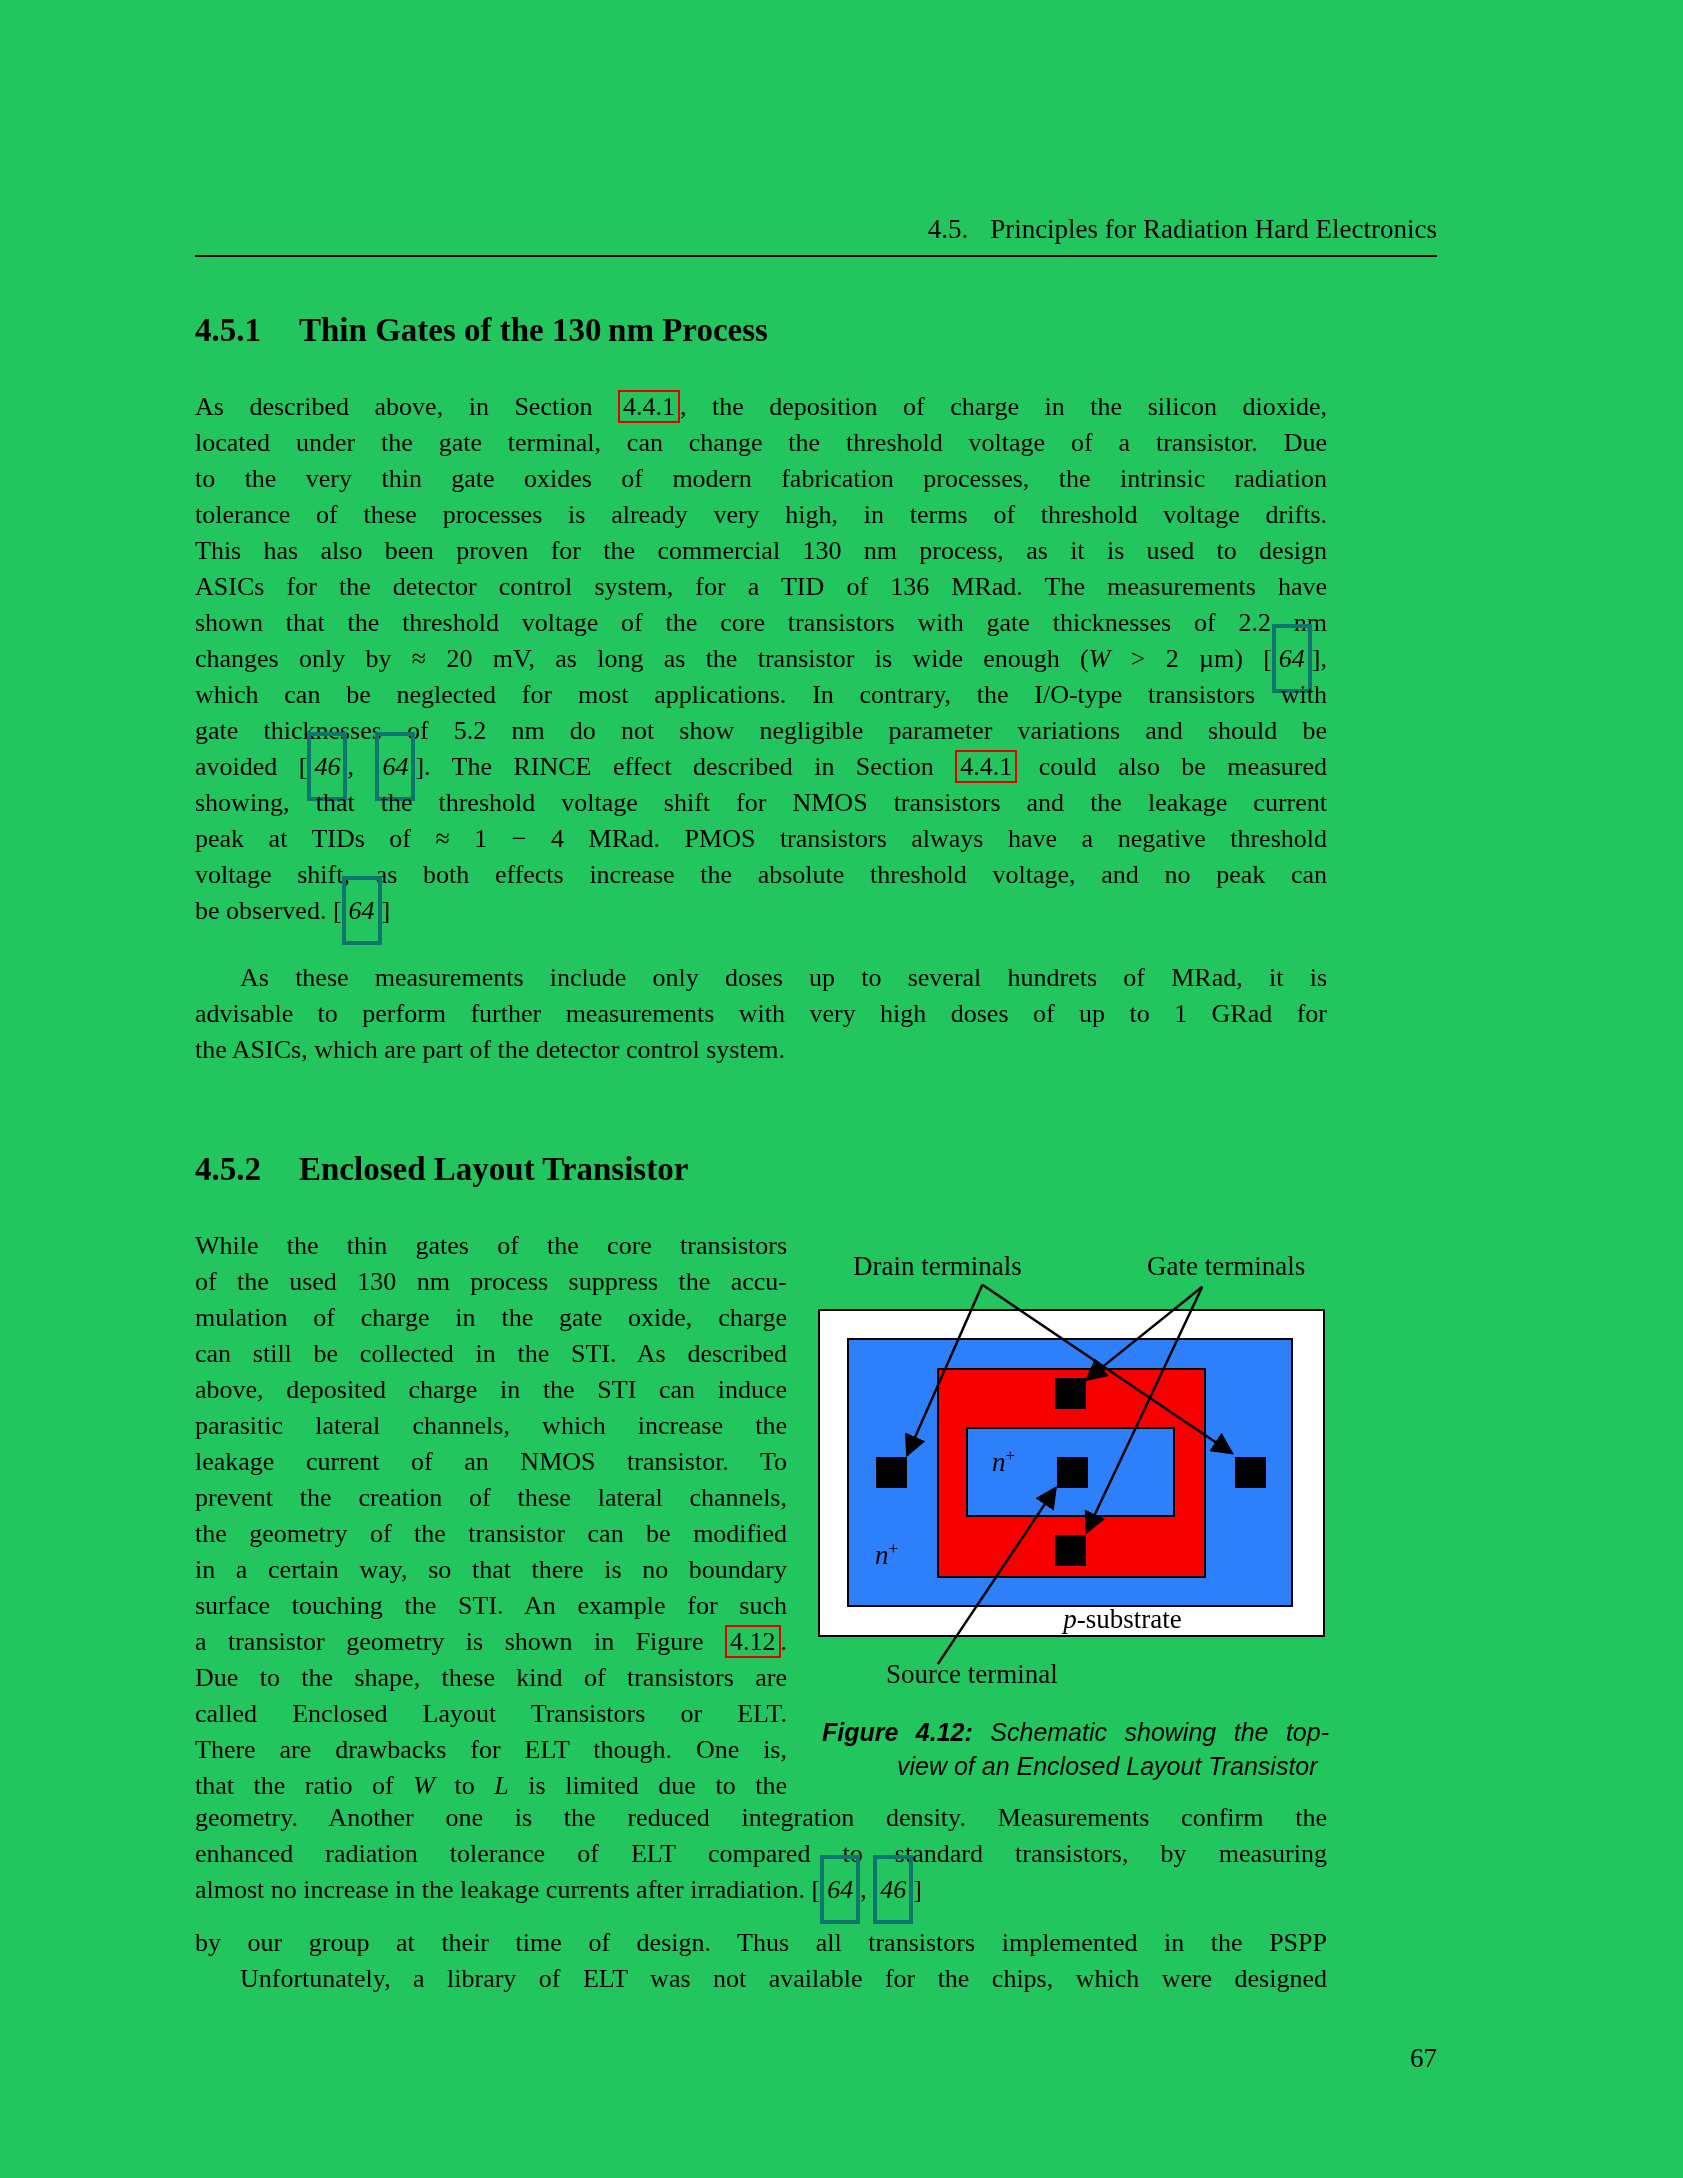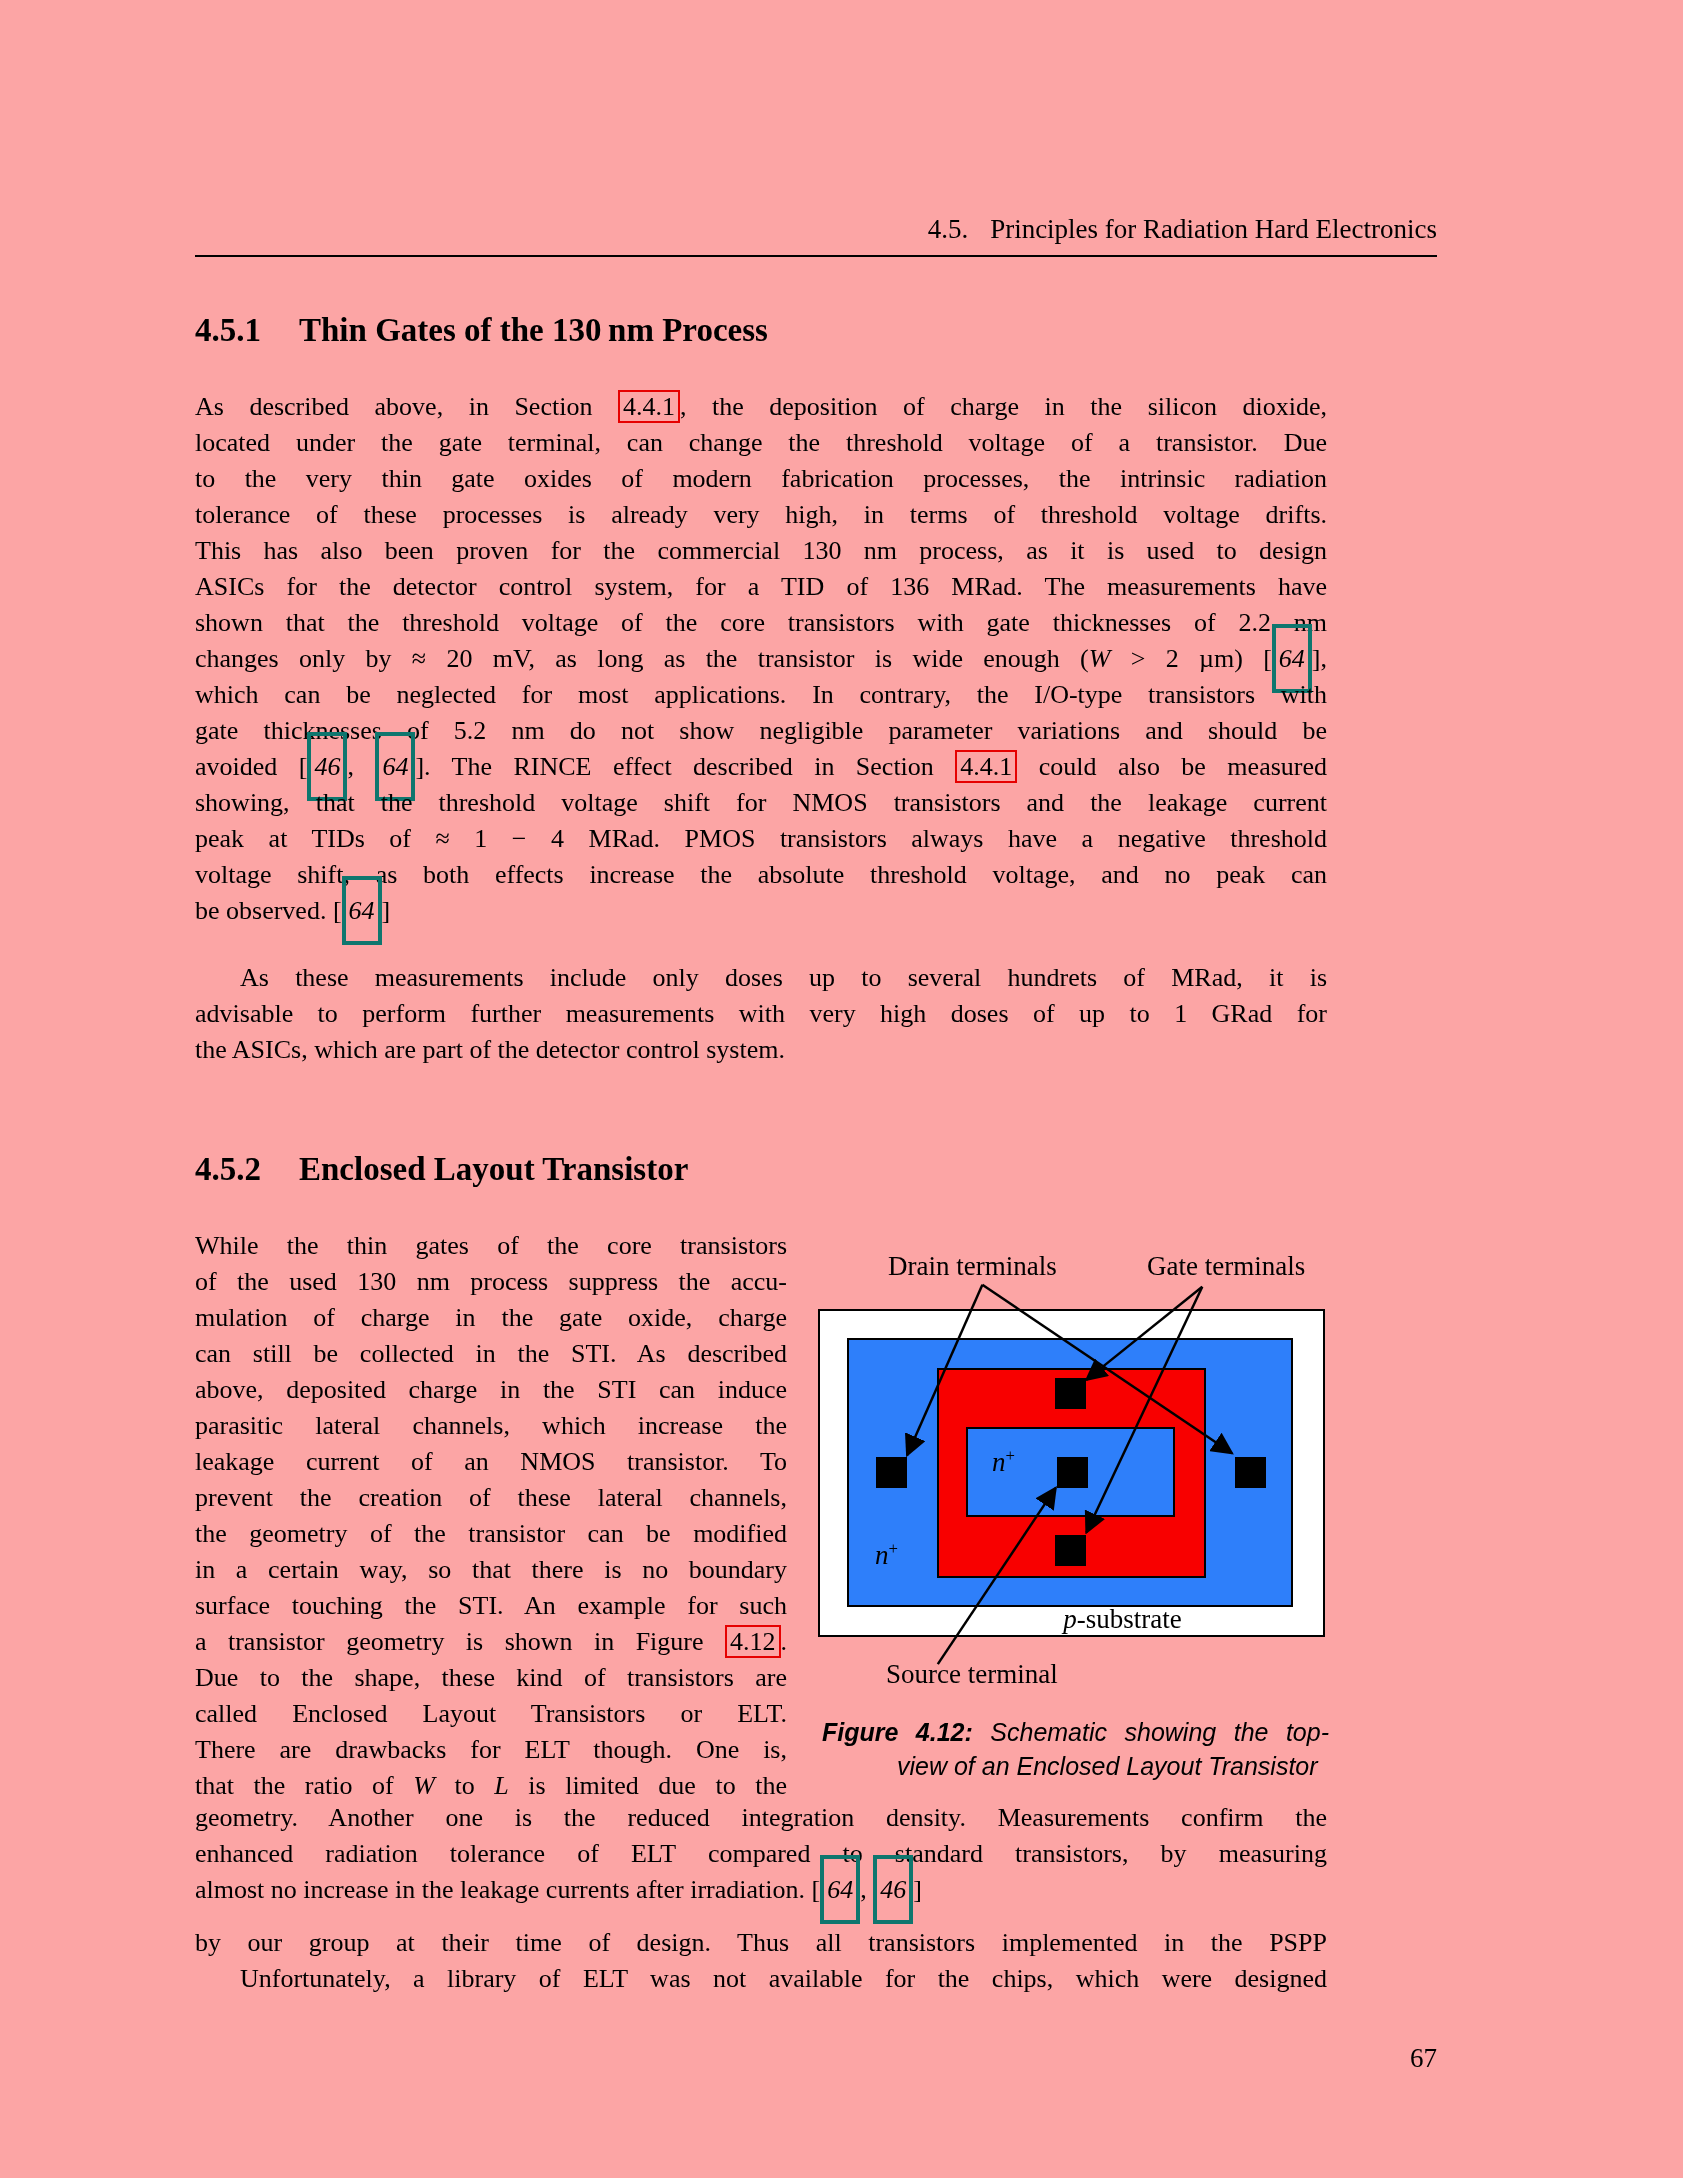--- a/index.html
+++ b/index.html
@@ -1,16 +1,16 @@
 <!DOCTYPE html>
 <html><head>
 <meta charset="utf-8">
 <style>
   html,body{margin:0;padding:0;background:#ffffff;}
-  #page{position:relative;width:1683px;height:2178px;background:#fca5a5;overflow:hidden;
+  #page{position:relative;width:1683px;height:2178px;background:#22c55e;overflow:hidden;
         font-family:"Liberation Serif","DejaVu Serif",serif;color:#000;}
   .abs{position:absolute;}
   
   #running-header{top:214px;right:246px;font-size:27px;white-space:nowrap;}
   #running-header .secnum{margin-right:22px;}
   #header-rule{top:255px;left:195px;width:1242px;height:2px;background:#000;}
   
   .heading{font-weight:bold;font-size:33px;white-space:nowrap;}
   .heading .num{margin-right:38px;}
   
@@ -90,21 +90,21 @@
       <div class="line">the geometry of the transistor can be modified</div>
       <div class="line">in a certain way, so that there is no boundary</div>
       <div class="line">surface touching the STI. An example for such</div>
       <div class="line">a transistor geometry is shown in Figure <span class="refbox">4.12</span>.</div>
       <div class="line">Due to the shape, these kind of transistors are</div>
       <div class="line">called Enclosed Layout Transistors or ELT.</div>
       <div class="line">There are drawbacks for ELT though. One is,</div>
       <div class="line">that the ratio of <span class="it">W</span> to <span class="it">L</span> is limited due to the</div>
     </div>
 
-  <div class="figlabel" style="left:888px;top:1251px;">Drain terminals</div>
+  <div class="figlabel" style="left:853px;top:1251px;">Drain terminals</div>
   <div class="figlabel" style="left:1119px;top:1251px;margin-left:28px;">Gate terminals</div>
 
   <div class="figrect" style="left:818px;top:1309px;width:507px;height:328px;background:#fff;"></div>
   <div class="figrect" style="left:847px;top:1338px;width:446px;height:269px;background:#2E7FFA;"></div>
   <div class="figrect" style="left:937px;top:1368px;width:269px;height:210px;background:#F80000;"></div>
   <div class="figrect" style="left:966px;top:1427px;width:209px;height:90px;background:#2E7FFA;"></div>
 
   <div class="sq" style="left:876px;top:1457px;"></div>
   <div class="sq" style="left:1055px;top:1378px;"></div>
   <div class="sq" style="left:1057px;top:1457px;"></div>

